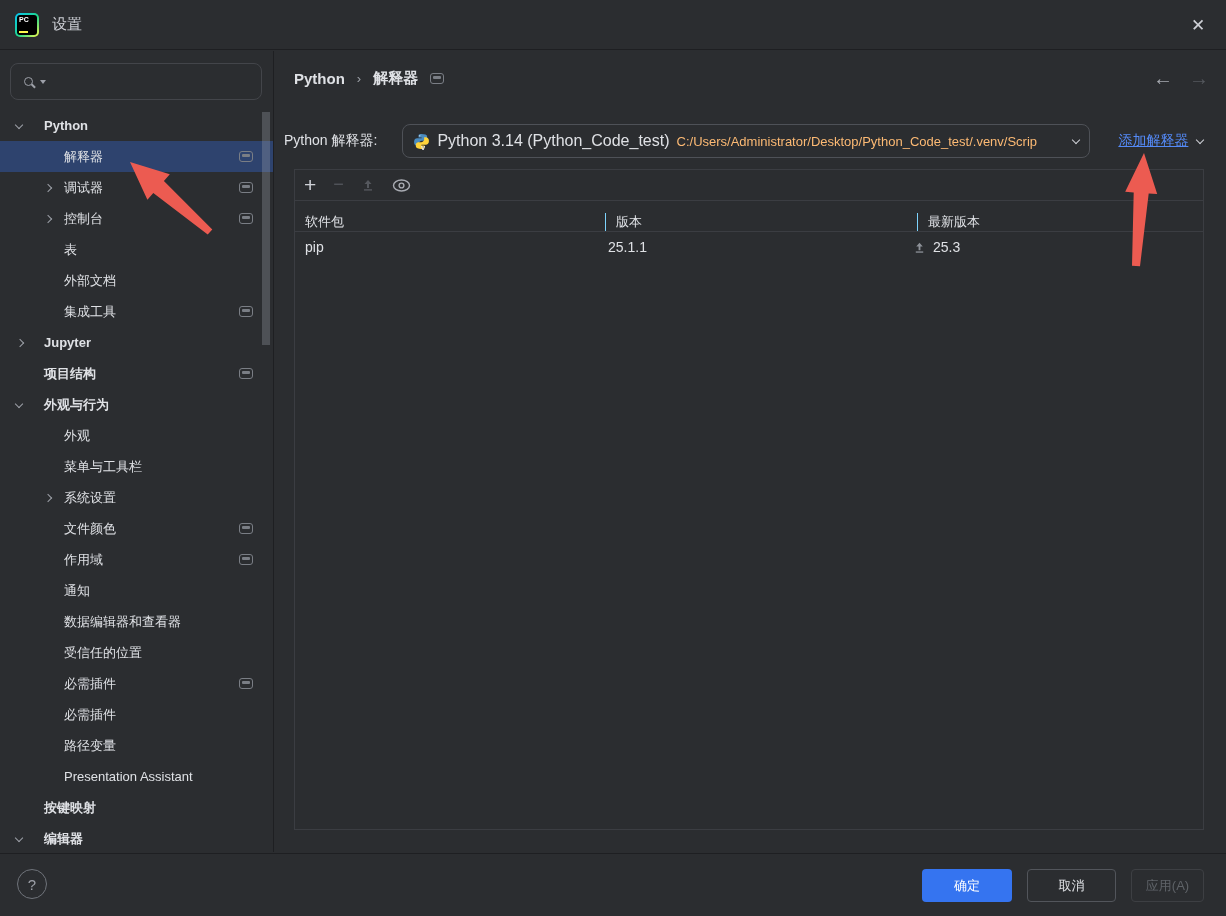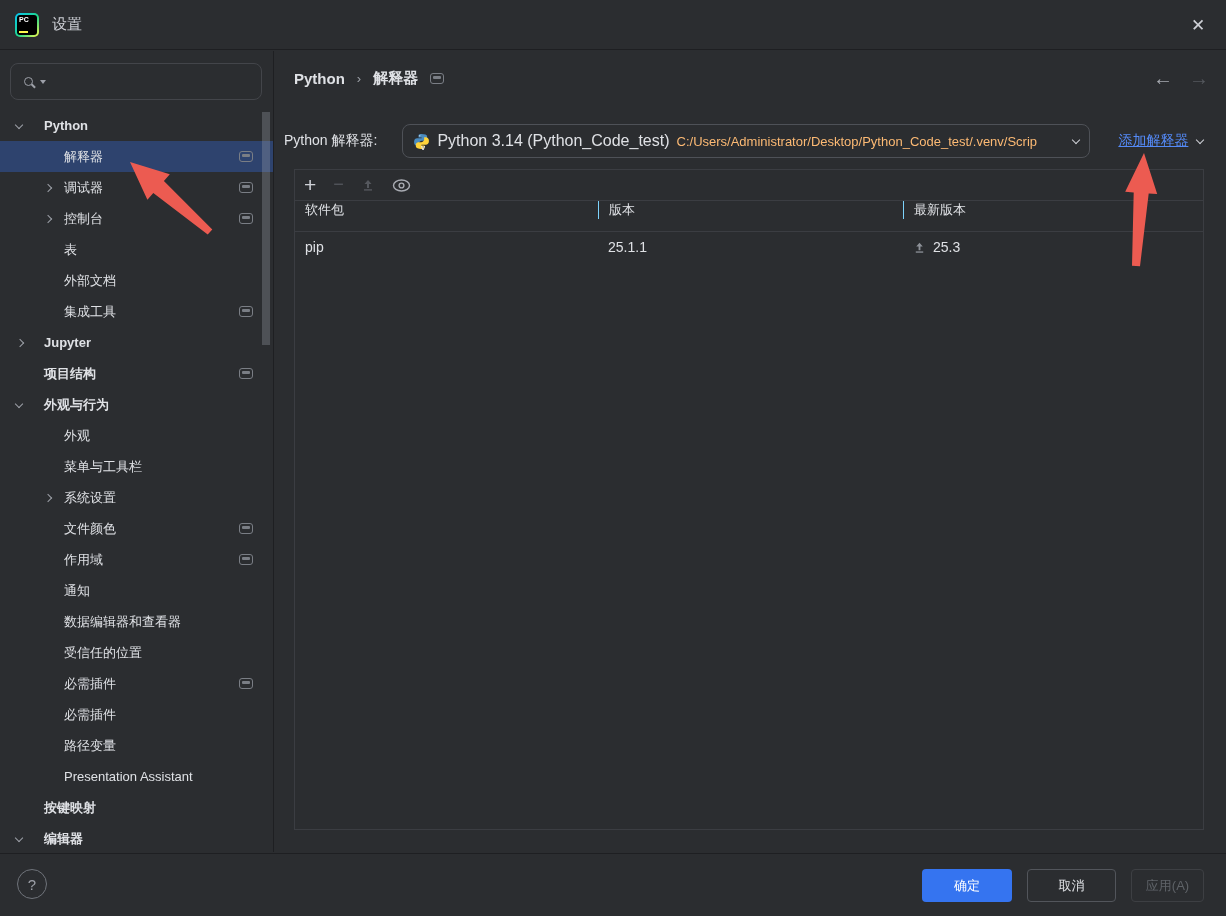--- a/index.html
+++ b/index.html
@@ -64,21 +64,21 @@
   .combo .path{font-size:13px;color:#fdba74;white-space:nowrap;overflow:hidden;flex:1;}
   .combo .chev{flex:0 0 auto;margin-left:4px;border-color:#CED0D6;}
   .add-link{margin-left:28px;color:#548AF7;font-size:14px;text-decoration:underline;white-space:nowrap;cursor:pointer;}
   .add-chev{display:inline-block;width:6px;height:6px;border-right:1.6px solid #CED0D6;border-bottom:1.6px solid #CED0D6;
     transform:rotate(45deg);margin-left:9px;margin-top:-2px;}
   
   .pkg-panel{position:absolute;left:19px;top:118px;width:910px;height:661px;border:1px solid #3B3D42;}
   .pkg-toolbar{height:31px;border-bottom:1px solid #3B3D42;display:flex;align-items:center;padding-left:9px;gap:17px;}
   .tb-plus{font-size:21px;font-weight:300;color:#CED0D6;line-height:1;cursor:pointer;margin-top:-2px;}
   .tb-minus{font-size:18px;color:#55585E;line-height:1;cursor:pointer;margin-top:-3px;}
-  .pkg-header{height:31px;border-bottom:1px solid #3B3D42;display:flex;align-items:flex-start;}
+  .pkg-header{height:31px;border-bottom:1px solid #3B3D42;display:flex;align-items:flex-end;gap:7px;}
   .pkg-header .col{display:flex;align-items:center;padding-left:10px;color:#DFE1E5;}
   .c1{width:303px;flex:0 0 auto;}
   .c2{width:305px;flex:0 0 auto;}
   .c3{flex:1;}
   .pkg-header .c2,.pkg-header .c3{border-left:1px solid #7dd3fc;}
   .pkg-row{height:30px;display:flex;align-items:center;cursor:pointer;}
   .pkg-row .col{padding-left:10px;display:flex;align-items:center;gap:7px;font-size:14px;}
   .up-icon{flex:0 0 auto;}
   
   .footer{position:absolute;left:0;top:853px;width:1226px;height:63px;border-top:1px solid #1E1F22;}

